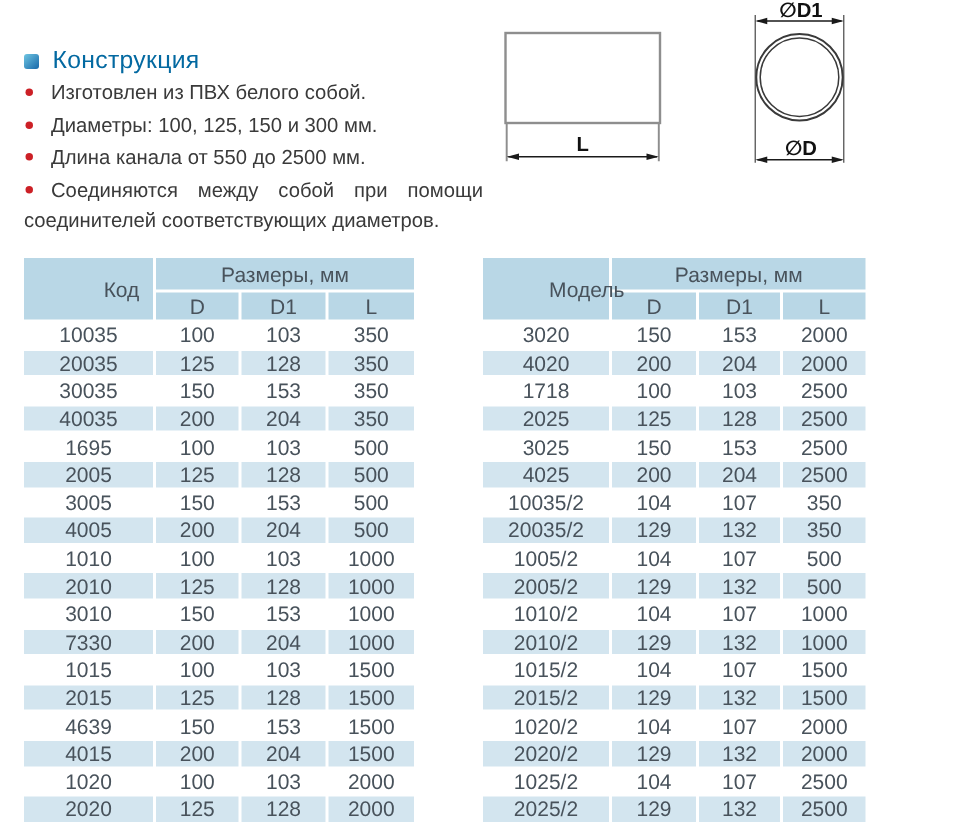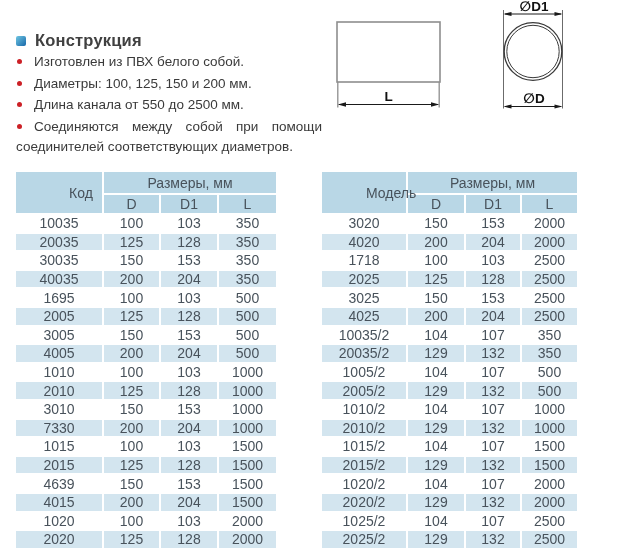--- a/index.html
+++ b/index.html
@@ -16,21 +16,21 @@
   
   .section-title {
     position: absolute; left: 16px; top: 31px;
     display: flex; align-items: center; gap: 9px;
   }
   .title-icon {
     width: 10px; height: 10px; border-radius: 2px;
     background: linear-gradient(135deg, var(--title-icon-gradient-start, #6fc6e2) 0%, var(--title-icon-gradient-end, #1767a9) 100%);
     flex: 0 0 auto;
   }
-  .title-text { font-size: 16.5px; font-weight: bold; color: #404040; letter-spacing: 0.2px; }
+  .title-text { font-size: 16.5px; font-weight: normal; color: #0369a1; letter-spacing: 0.2px; }
 
   .bullets {
     position: absolute; left: 16px; top: 52px; width: 306px;
   }
   .bullet-item {
     text-indent: 1px;
     text-align: justify;
     font-size: 13.5px;
     line-height: 20.5px;
     margin-bottom: 1px;
@@ -74,21 +74,21 @@
 
 <div class="page">
 
   <div class="section-title">
     <span class="title-icon"></span>
     <span class="title-text">Конструкция</span>
   </div>
 
   <div class="bullets">
     <p class="bullet-item"><span class="bullet-dot"></span><span>Изготовлен из ПВХ белого собой.</span></p>
-    <p class="bullet-item"><span class="bullet-dot"></span><span>Диаметры: 100, 125, 150 и 200 мм.</span></p>
+    <p class="bullet-item"><span class="bullet-dot"></span><span>Диаметры: 100, 125, 150 и 300 мм.</span></p>
     <p class="bullet-item"><span class="bullet-dot"></span><span>Длина канала от 550 до 2500 мм.</span></p>
     <p class="bullet-item"><span class="bullet-dot"></span><span>Соединяются между собой при помощи соеди­нителей соответствующих диаметров.</span></p>
   </div>
 
   <svg class="diagram-svg" viewBox="0 0 310 115">
 
     <g>
       <rect x="7" y="22" width="103" height="60" fill="#ffffff" stroke="#8e8e8e" stroke-width="1.6"></rect>
       <line x1="7.8" y1="82" x2="7.8" y2="107.5" stroke="#8e8e8e" stroke-width="1.3"></line>
       <line x1="109.2" y1="82" x2="109.2" y2="107.5" stroke="#8e8e8e" stroke-width="1.3"></line>

